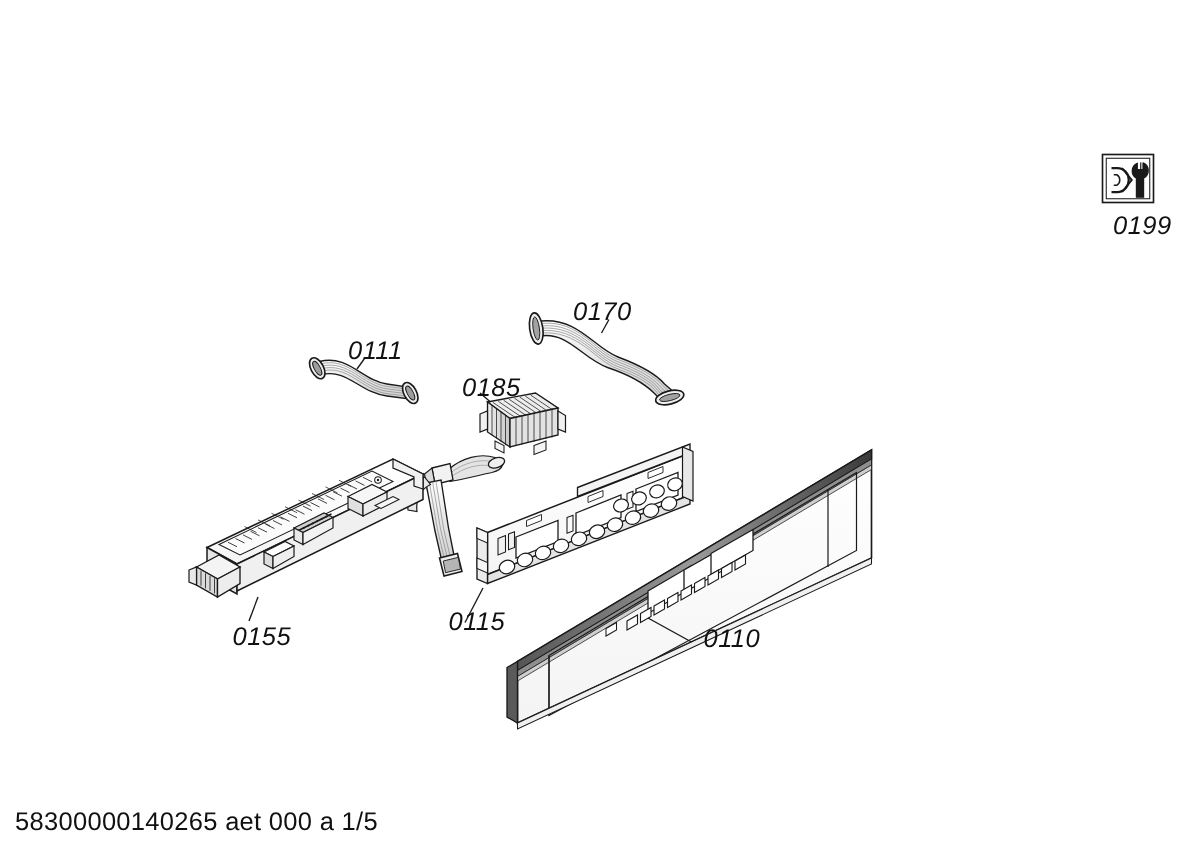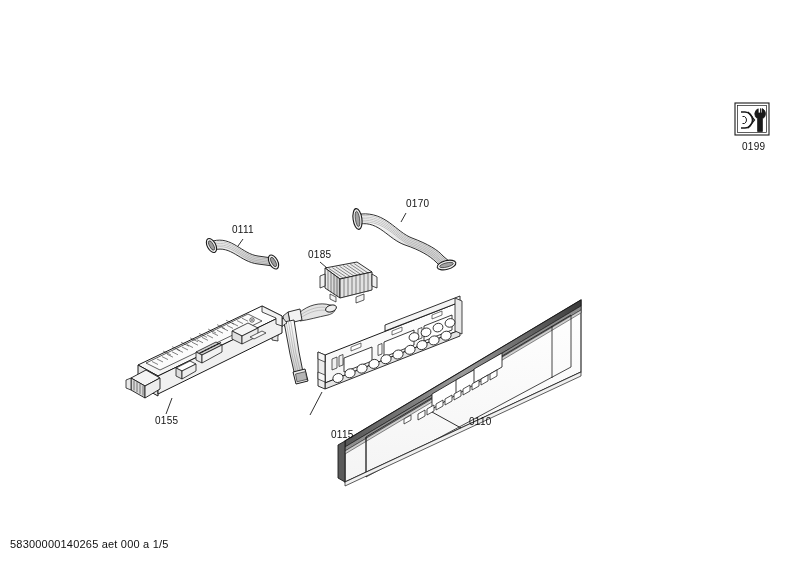--- a/index.html
+++ b/index.html
@@ -8,30 +8,31 @@
     width:800px;height:566px;
     font-family:"Liberation Sans", sans-serif;
     color:#1a1a1a;
     position:relative;
     overflow:hidden;
   }
   #canvas{position:absolute;left:0;top:0;width:800px;height:566px;}
   .lbl{
     position:absolute;
     font-family:"Liberation Sans", sans-serif;
-    font-size:10px;
+    font-size:17px;
     letter-spacing:0.3px;
     color:#111111;
     white-space:nowrap;
     user-select:none;
+    font-style:italic;
   }
   .footer{
     position:absolute;
     left:10px;top:538px;
-    font-size:11px;
+    font-size:17px;
     letter-spacing:0.2px;
     color:#111111;
     white-space:nowrap;
   }
   svg{display:block;}
 </style>
 </head>
 <body>
 
 <div id="canvas">
@@ -354,22 +355,22 @@
       <path d="M243 239 L 238 246"></path>
       <path d="M406 213 L 401 222"></path>
       <path d="M320 262 L 327 268"></path>
       <path d="M166 414 L 172 398"></path>
       <path d="M310 415 L 322 392"></path>
       <path d="M461 428 L 432 412"></path>
     </g>
   </svg>
 
   <div class="lbl" style="left:232px;top:224px;">0111</div>
-  <div class="lbl" style="left:406px;top:198px;">0170</div>
+  <div class="lbl" style="left:382px;top:198px;">0170</div>
   <div class="lbl" style="left:308px;top:249px;">0185</div>
   <div class="lbl" style="left:155px;top:415px;">0155</div>
-  <div class="lbl" style="left:299px;top:429px;margin-left:32px;">0115</div>
+  <div class="lbl" style="left:299px;top:405px;">0115</div>
   <div class="lbl" style="left:469px;top:416px;">0110</div>
   <div class="lbl" style="left:742px;top:141px;">0199</div>
 
   <div class="footer">58300000140265 aet 000 a 1/5</div>
 
 </div>
 
 </body></html>

